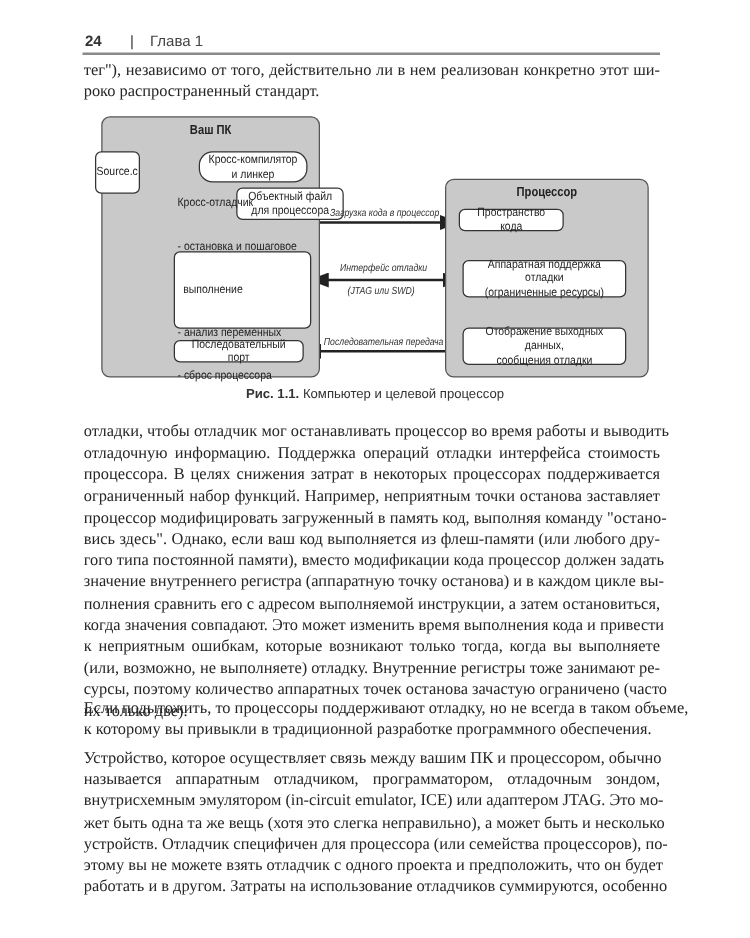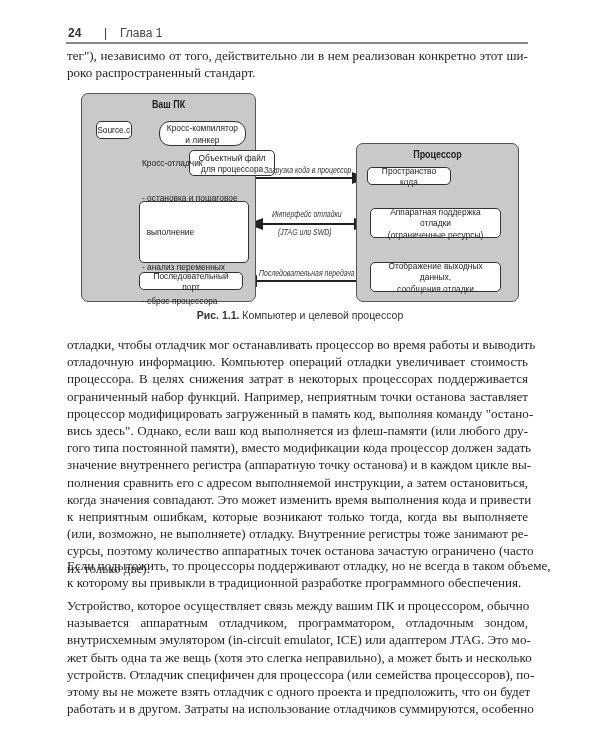--- a/index.html
+++ b/index.html
@@ -56,21 +56,21 @@
         <path d="M8,0 L0,3 L8,6 Z" fill="#222"></path>
       </marker>
     </defs>
 
     <line x1="372" y1="281" x2="243" y2="281" stroke="#222" stroke-width="2" marker-end="url(#ah)"></line>
   </svg>
 
   <div class="gbox" style="left:81px;top:93px;width:173px;height:207px;"></div>
   <div class="gtitle" style="left:81px;top:98px;width:175px;">Ваш ПК</div>
 
-  <div class="wbox" style="left:96px;top:121px;width:36px;height:18px;">
+  <div class="wbox" style="left:76px;top:121px;width:36px;height:34px;">
     <span class="t">Source.c</span>
   </div>
   <div class="wbox" style="left:159px;top:121px;width:87px;height:25px;border-radius:11px;">
     <span class="t">
       <span style="display:block">Кросс-компилятор</span>
       <span style="display:block">и линкер</span>
     </span>
   </div>
   <div class="wbox" style="left:159px;top:150px;width:86px;height:26px;margin-left:30px;">
     <span class="t">
@@ -116,21 +116,21 @@
   <div class="arrowlabel" style="left:259px;top:269px;">Последовательная передача</div>
 
   <div class="caption">
     <b>Рис. 1.1.</b>
     <span>Компьютер и целевой процессор</span>
   </div>
 </div>
 
 <div class="para" style="top:336px;">
   <span class="line">отладки, чтобы отладчик мог останавливать процессор во время работы и выводить</span>
-  <span class="line">отладочную информацию. Компьютер операций отладки увеличивает стоимость</span>
+  <span class="line">отладочную информацию. Поддержка операций отладки интерфейса стоимость</span>
   <span class="line">процессора. В целях снижения затрат в некоторых процессорах поддерживается</span>
   <span class="line">ограниченный набор функций. Например, неприятным точки останова заставляет</span>
   <span class="line">процессор модифицировать загруженный в память код, выполняя команду "остано-</span>
   <span class="line">вись здесь". Однако, если ваш код выполняется из флеш-памяти (или любого дру-</span>
   <span class="line">гого типа постоянной памяти), вместо модификации кода процессор должен задать</span>
   <span class="line">значение внутреннего регистра (аппаратную точку останова) и в каждом цикле вы-</span>
   <span class="line">полнения сравнить его с адресом выполняемой инструкции, а затем остановиться,</span>
   <span class="line">когда значения совпадают. Это может изменить время выполнения кода и привести</span>
   <span class="line">к неприятным ошибкам, которые возникают только тогда, когда вы выполняете</span>
   <span class="line">(или, возможно, не выполняете) отладку. Внутренние регистры тоже занимают ре-</span>

